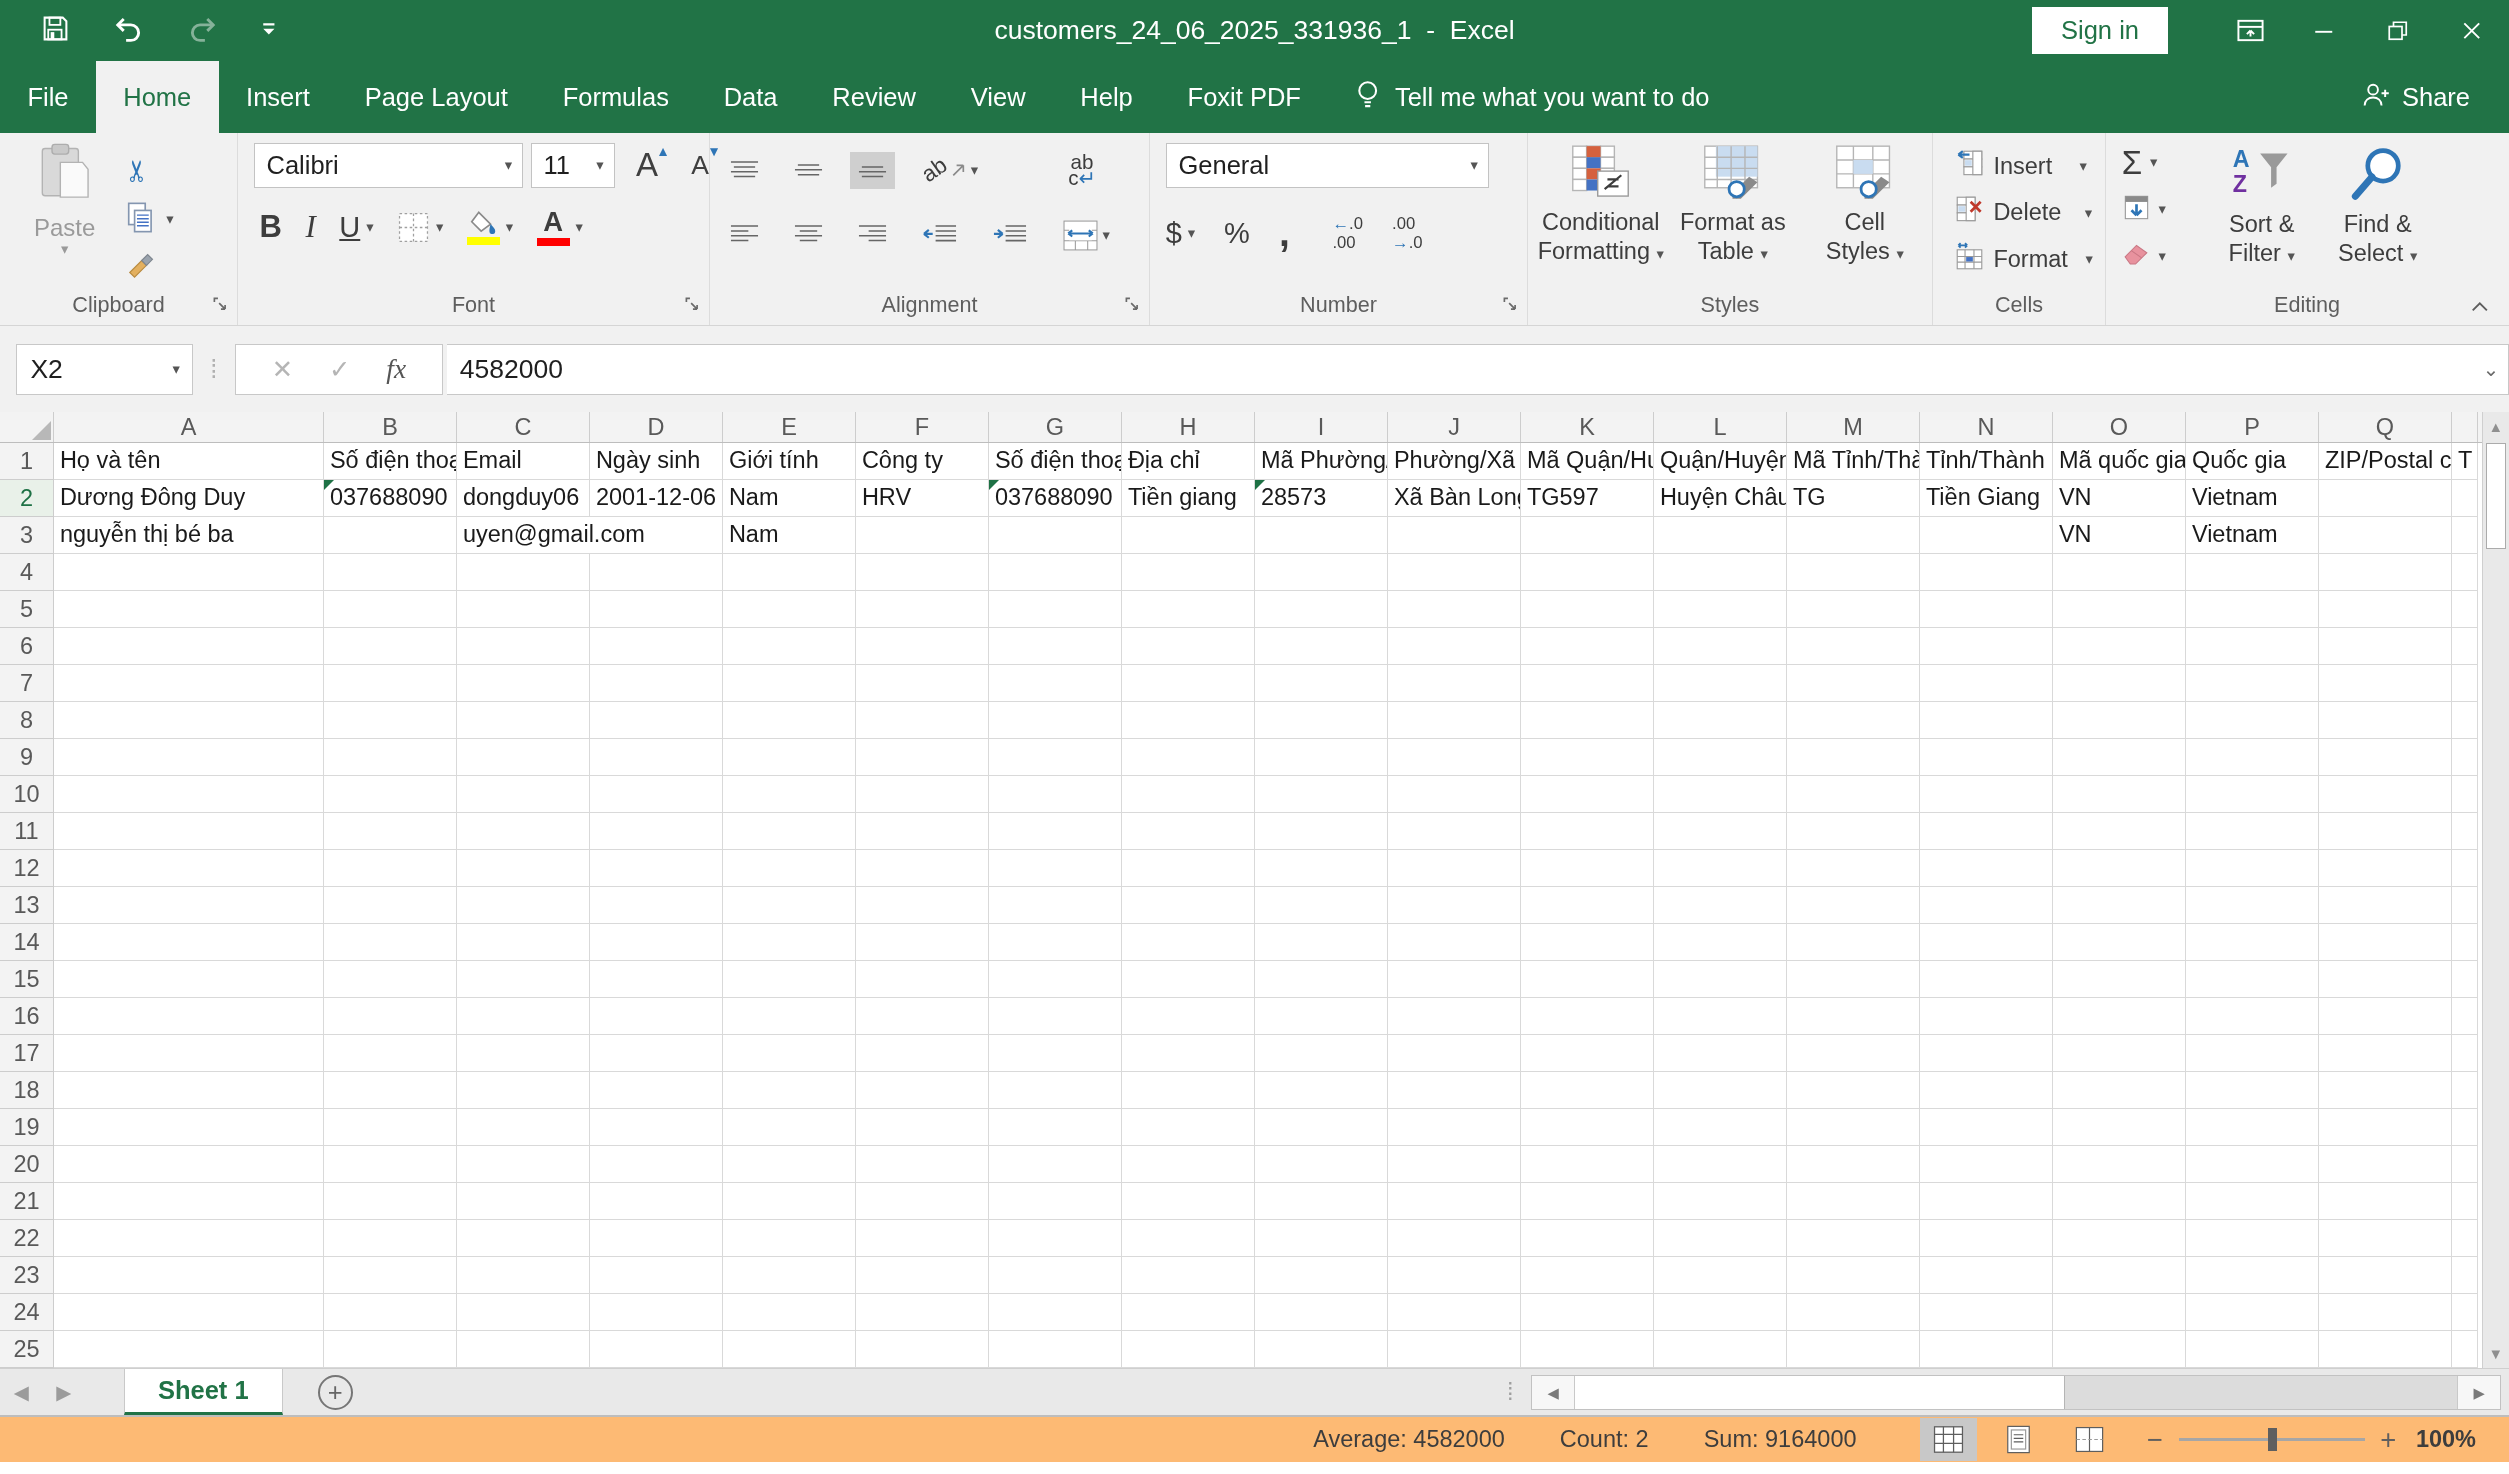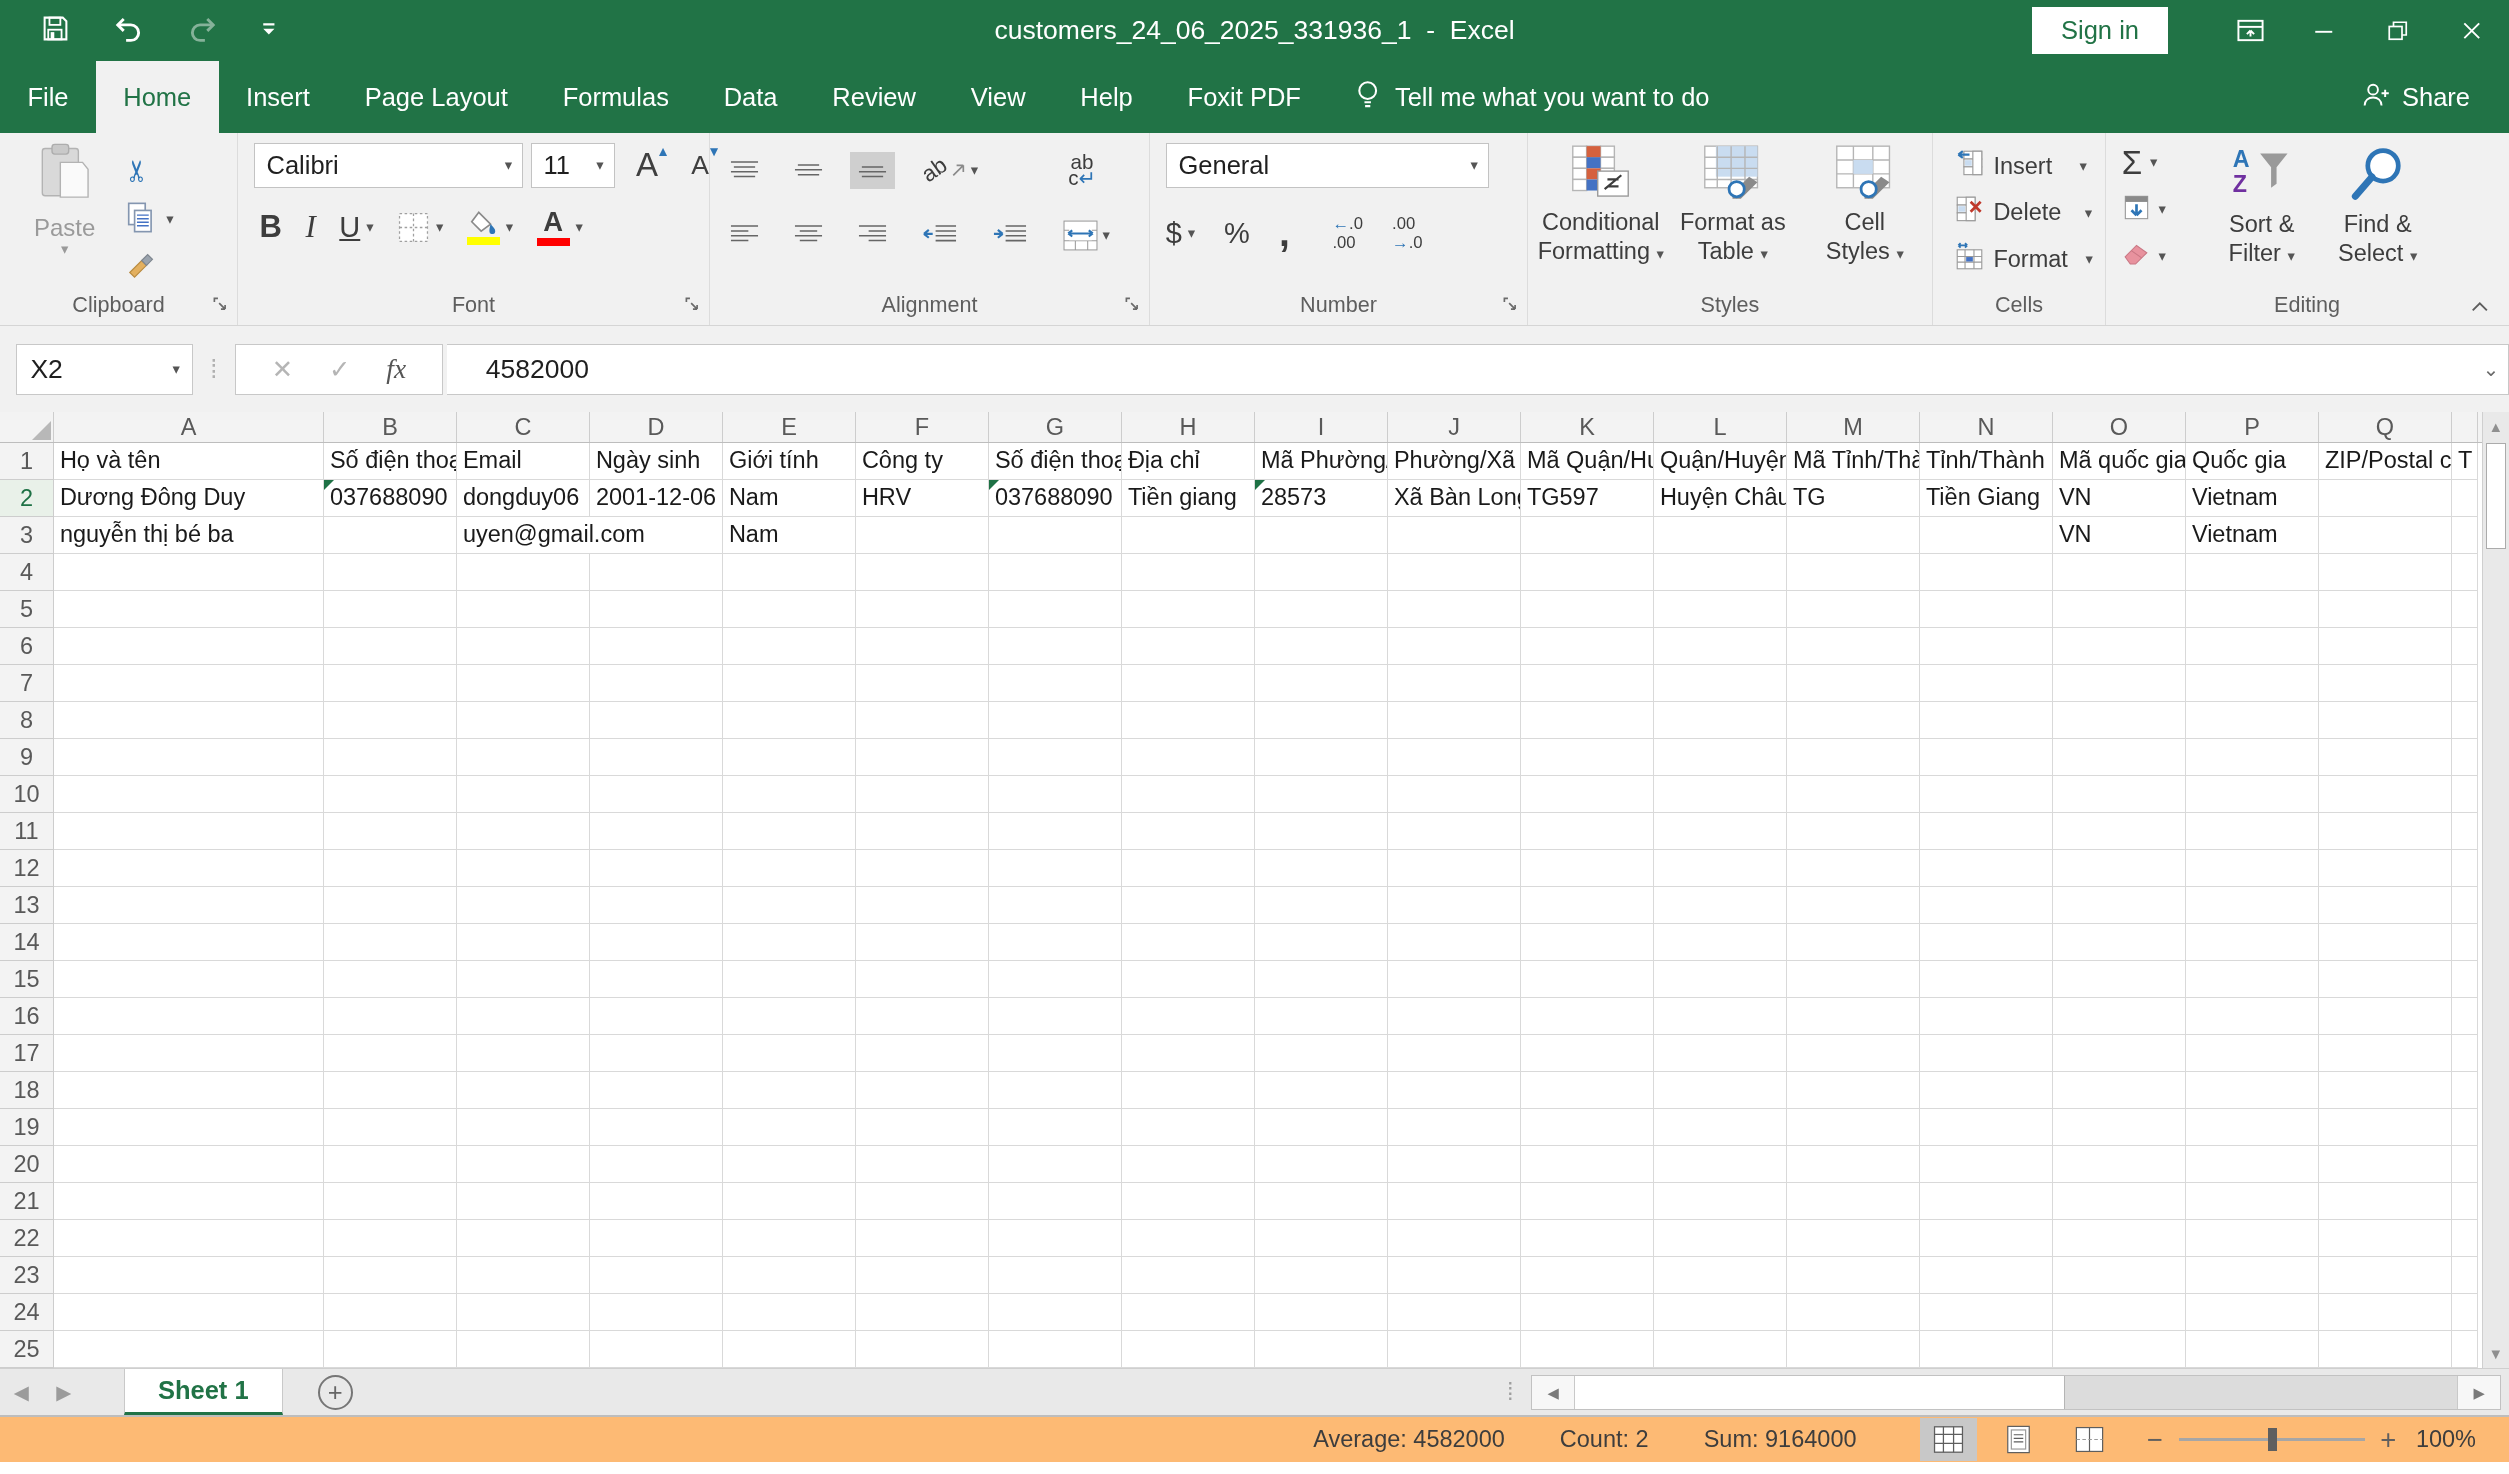--- a/index.html
+++ b/index.html
@@ -79,21 +79,21 @@
   
   .frow { height:86px; background:#f1f1f1; display:flex; align-items:center; padding-left:15.7px; position:relative; }
   .namebox { width:177px; height:51px; background:#fff; border:1px solid #c8c8c8; display:flex; align-items:center;
              justify-content:space-between; padding:0 11.8px 0 13.7px; font-size:26.5px; color:#1f1f1f; }
   .fdots { color:#b0b0b0; font-size:25.5px; letter-spacing:0; margin:0 17.6px; }
   .fxbox { width:208px; height:51px; background:#fff; border:1px solid #c8c8c8; display:flex; align-items:center;
            justify-content:space-evenly; }
   .fxbox .gx { color:#b5b5b5; font-size:25.5px; }
   .fxglyph { font-family:"Liberation Serif",serif; font-style:italic; font-size:27.4px; color:#555; }
   .finput { flex:1; height:51px; background:#fff; border:1px solid #c8c8c8; border-left:none; margin-left:3.9px;
-            display:flex; align-items:center; padding-left:39px; font-size:26.5px; color:#1f1f1f; }
+            display:flex; align-items:center; padding-left:13px; font-size:26.5px; color:#1f1f1f; }
   .fexpand { position:absolute; right:9.8px; color:#6a6a6a; font-size:19.6px; }
 
   
   .gridwrap { height:956px; position:relative; overflow:hidden; }
   .gridscroll { position:absolute; left:0; top:0; right:27.4px; bottom:0; overflow:hidden; }
   .grow { display:grid; grid-template-columns:54px 270px repeat(16,133px) 25.5px; }
   .colhead { height:31px; background:#f3f3f3; border-bottom:1px solid #bdbdbd; }
   .colhead > div { border-right:1px solid #cdcdcd; display:flex; align-items:center; justify-content:center;
                    font-size:23.5px; color:#595959; }
   .corner { position:relative; background:#f3f3f3; }
@@ -135,21 +135,21 @@
   .statusbar { height:47px; background:#fdba74; border-top:2px solid #bdbdbd; display:flex; align-items:center;
                font-size:23.5px; color:#3d3d3d; }
   .aggs { margin-left:auto; display:flex; gap:55px; }
   .views { display:flex; align-items:center; margin-left:63px; gap:13.7px; }
   .viewbtn { width:57px; height:43px; display:flex; align-items:center; justify-content:center; }
   .viewbtn.active { background:#c8c8c8; }
   .zoomctl { display:flex; align-items:center; margin-left:29px; gap:15.7px; }
   .ztrack { width:186px; height:2.9px; background:#a6a6a6; position:relative; }
   .zthumb { position:absolute; left:48%; top:-9.8px; width:8.8px; height:22.5px; background:#5f5f5f; }
   .zminus,.zplus { color:#5f5f5f; font-size:27.4px; }
-  .zlabel { margin:0 33px 0 19.6px; }
+  .zlabel { margin:0 33px 0 19.6px;font-weight:bold; }
 </style>
 </head>
 <body>
 
 <div class="titlebar">
   <div class="qat">
     <span>
       <svg width="29" height="29" viewBox="0 0 24 24">
           <path d="M3 3h15l3 3v15H3z" fill="none" stroke="#fff" stroke-width="1.7"></path>
           <rect x="7" y="3" width="9" height="6" fill="none" stroke="#fff" stroke-width="1.5"></rect>

